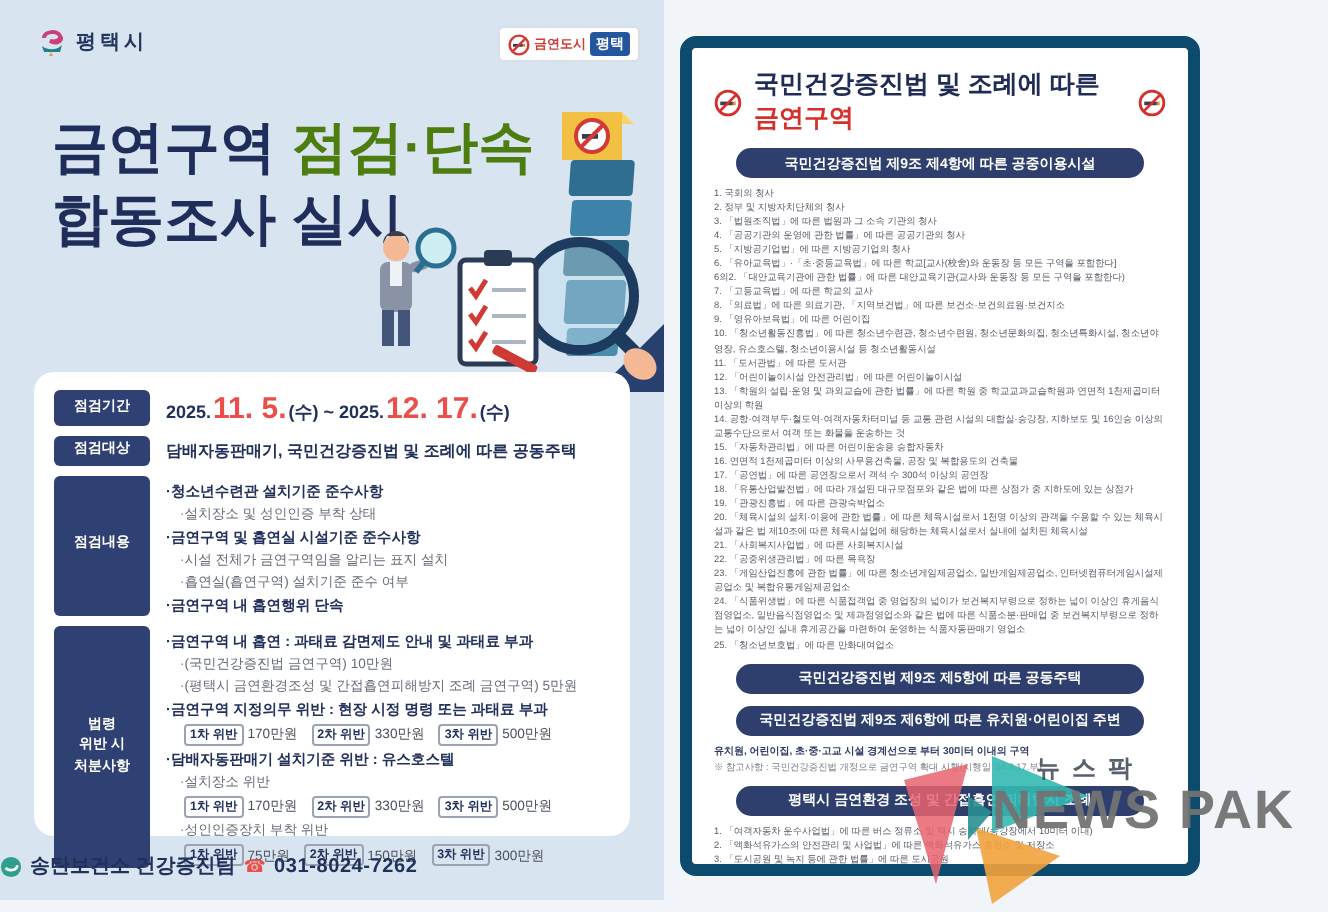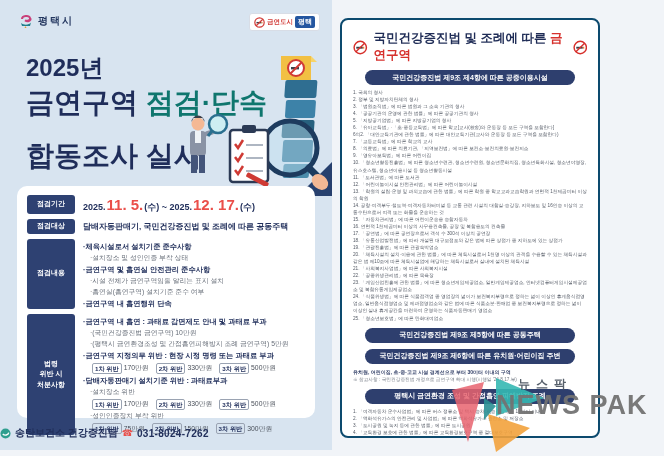--- a/index.html
+++ b/index.html
@@ -11,22 +11,22 @@
   .p-topbar { position:absolute; left:18px; top:13px; right:12px; display:flex; justify-content:space-between; align-items:flex-start; }
   .city-logo { display:flex; align-items:center; gap:4px; }
   .city-logo-text { font-size:10px; font-weight:bold; color:#23365f; letter-spacing:2px; }
   .badge { display:flex; align-items:center; gap:2px; background:#fff; border:1px solid #d8dde6; border-radius:3px; padding:2px 4px; }
   .badge-small { font-size:6.5px; font-weight:bold; color:#d13a36; }
   .badge-city { font-size:7px; font-weight:bold; color:#fff; background:#2456a0; border-radius:2px; padding:1px 3px; }
 
   .title-block { position:absolute; left:26px; top:54px; line-height:1.2; }
   .t-year  { font-size:24px; font-weight:800; color:#1f2d5a; }
   .t-line2 { font-size:28px; font-weight:800; color:#1f2d5a; margin-top:3px; }
-  .t-line2 .red { color:#0f766e; }
-  .t-line3 { font-size:28px; font-weight:800; color:#1f2d5a; margin-top:20px; }
+  .t-line2 .red { color:#4d7c0f; }
+  .t-line3 { font-size:28px; font-weight:800; color:#1f2d5a; margin-top:2px; }
 
   .illu { position:absolute; left:180px; top:44px; }
 
   .card { position:absolute; left:17px; top:186px; width:298px; height:232px; background:#fff; border-radius:10px;
           padding:9px 10px; display:flex; flex-direction:column; gap:5px; }
   .row { display:flex; gap:8px; align-items:stretch; }
   .row-label { flex:0 0 48px; background:#2e4172; color:#fff; border-radius:3px; font-size:7px; font-weight:bold;
                display:flex; flex-direction:column; align-items:center; justify-content:center; text-align:center;
                line-height:1.5; padding:2px 0; }
   .row-body { flex:1; padding-top:1px; }
@@ -41,21 +41,21 @@
   .fine { display:flex; gap:2px; align-items:center; }
   .fine-box { border:1px solid #9aa3b2; border-radius:2px; font-size:6.2px; font-weight:800; color:#22305c; padding:0 2px; line-height:1.5; }
   .fine-amt { font-size:6.8px; color:#4a505a; }
 
   .p-footer { position:absolute; left:0; top:426px; width:332px; display:flex; justify-content:flex-start; align-items:center; gap:4px; }
   .f-org { font-size:10px; font-weight:800; color:#22305c; }
   .f-tel-icon { font-size:9px; color:#ea4f4a; }
   .f-tel { font-size:10px; font-weight:800; color:#22305c; letter-spacing:0.3px; }
 
   
-  .page2 { position:absolute; left:340px; top:18px; width:260px; height:420px; background:#fff; border:2px solid #0c4a6e;
+  .page2 { position:absolute; left:340px; top:18px; width:260px; height:420px; background:#fff; border:6px solid #0c4a6e;
            border-radius:8px; padding:8px 11px 6px; overflow:hidden; }
   .r-title { display:flex; align-items:center; justify-content:center; gap:6px; margin-top:2px; }
   .r-title-text { font-size:12.5px; font-weight:800; color:#1f2c56; }
   .r-title-text .red { color:#d6302c; }
   .pill-header { background:#2e3f6e; color:#fff; border-radius:999px; font-size:7px; font-weight:700; text-align:center;
                  padding:2.5px 0; width:90%; margin:6px auto 4px; }
   .tiny-list { width:100%; }
   .tiny-line { font-size:4.7px; line-height:1.5; color:#555b66; }
   .s3-line1 { font-size:5px; font-weight:700; color:#2c3a63; line-height:1.6; }
   .s3-line2 { font-size:4.7px; color:#777e88; line-height:1.5; }
@@ -88,21 +88,20 @@
         <rect x="4.5" y="9" width="9" height="2.6" fill="#3a3f49"></rect>
         <rect x="13.5" y="9" width="2" height="2.6" fill="#e08a3c"></rect>
         <line x1="4" y1="16" x2="16" y2="4" stroke="#d13a36" stroke-width="2.2"></line>
       </svg>
       <span class="badge-small">금연도시</span>
       <span class="badge-city">평택</span>
     </div>
   </div>
 
   <div class="title-block">
-    <div class="t-year">2025년</div>
     <div class="t-line2"><span>금연구역</span><span class="red"> 점검·단속</span></div>
     <div class="t-line3">합동조사 실시</div>
   </div>
 
   <svg class="illu" width="152" height="152" viewBox="0 0 152 152">
 
     <g transform="skewX(-4)">
       <rect x="108" y="36" width="32" height="18" rx="2" fill="#2f6e91"></rect>
       <rect x="110" y="56" width="30" height="18" rx="2" fill="#3d82a8"></rect>
       <rect x="108" y="76" width="32" height="18" rx="2" fill="#27617f"></rect>
@@ -163,23 +162,23 @@
     </div>
 
     <div class="row">
       <div class="row-label">점검대상</div>
       <div class="row-body target-text">담배자동판매기, 국민건강증진법 및 조례에 따른 공동주택</div>
     </div>
 
     <div class="row">
       <div class="row-label">점검내용</div>
       <div class="row-body">
-        <div class="b-title">체육시설로서 설치기준 준수사항</div>
+        <div class="b-title">청소년수련관 설치기준 준수사항</div>
         <div class="b-sub">설치장소 및 성인인증 부착 상태</div>
-        <div class="b-title">금연구역 및 흡연실 안전관리 준수사항</div>
+        <div class="b-title">금연구역 및 흡연실 시설기준 준수사항</div>
         <div class="b-sub">시설 전체가 금연구역임을 알리는 표지 설치</div>
         <div class="b-sub">흡연실(흡연구역) 설치기준 준수 여부</div>
         <div class="b-title">금연구역 내 흡연행위 단속</div>
       </div>
     </div>
 
     <div class="row">
       <div class="row-label">
         <span>법령</span>
         <span>위반 시</span>
@@ -198,21 +197,21 @@
             </span>
             <span class="fine">
               <span class="fine-box">2차 위반</span>
               <span class="fine-amt">330만원</span>
             </span>
             <span class="fine">
               <span class="fine-box">3차 위반</span>
               <span class="fine-amt">500만원</span>
             </span>
           </div>
-        <div class="b-title">담배자동판매기 설치기준 위반 : 과태료부과</div>
+        <div class="b-title">담배자동판매기 설치기준 위반 : 유스호스텔</div>
         <div class="b-sub">설치장소 위반</div>
         <div class="fine-line">
 
         <span class="fine">
               <span class="fine-box">1차 위반</span>
               <span class="fine-amt">170만원</span>
             </span>
             <span class="fine">
               <span class="fine-box">2차 위반</span>
               <span class="fine-amt">330만원</span>

